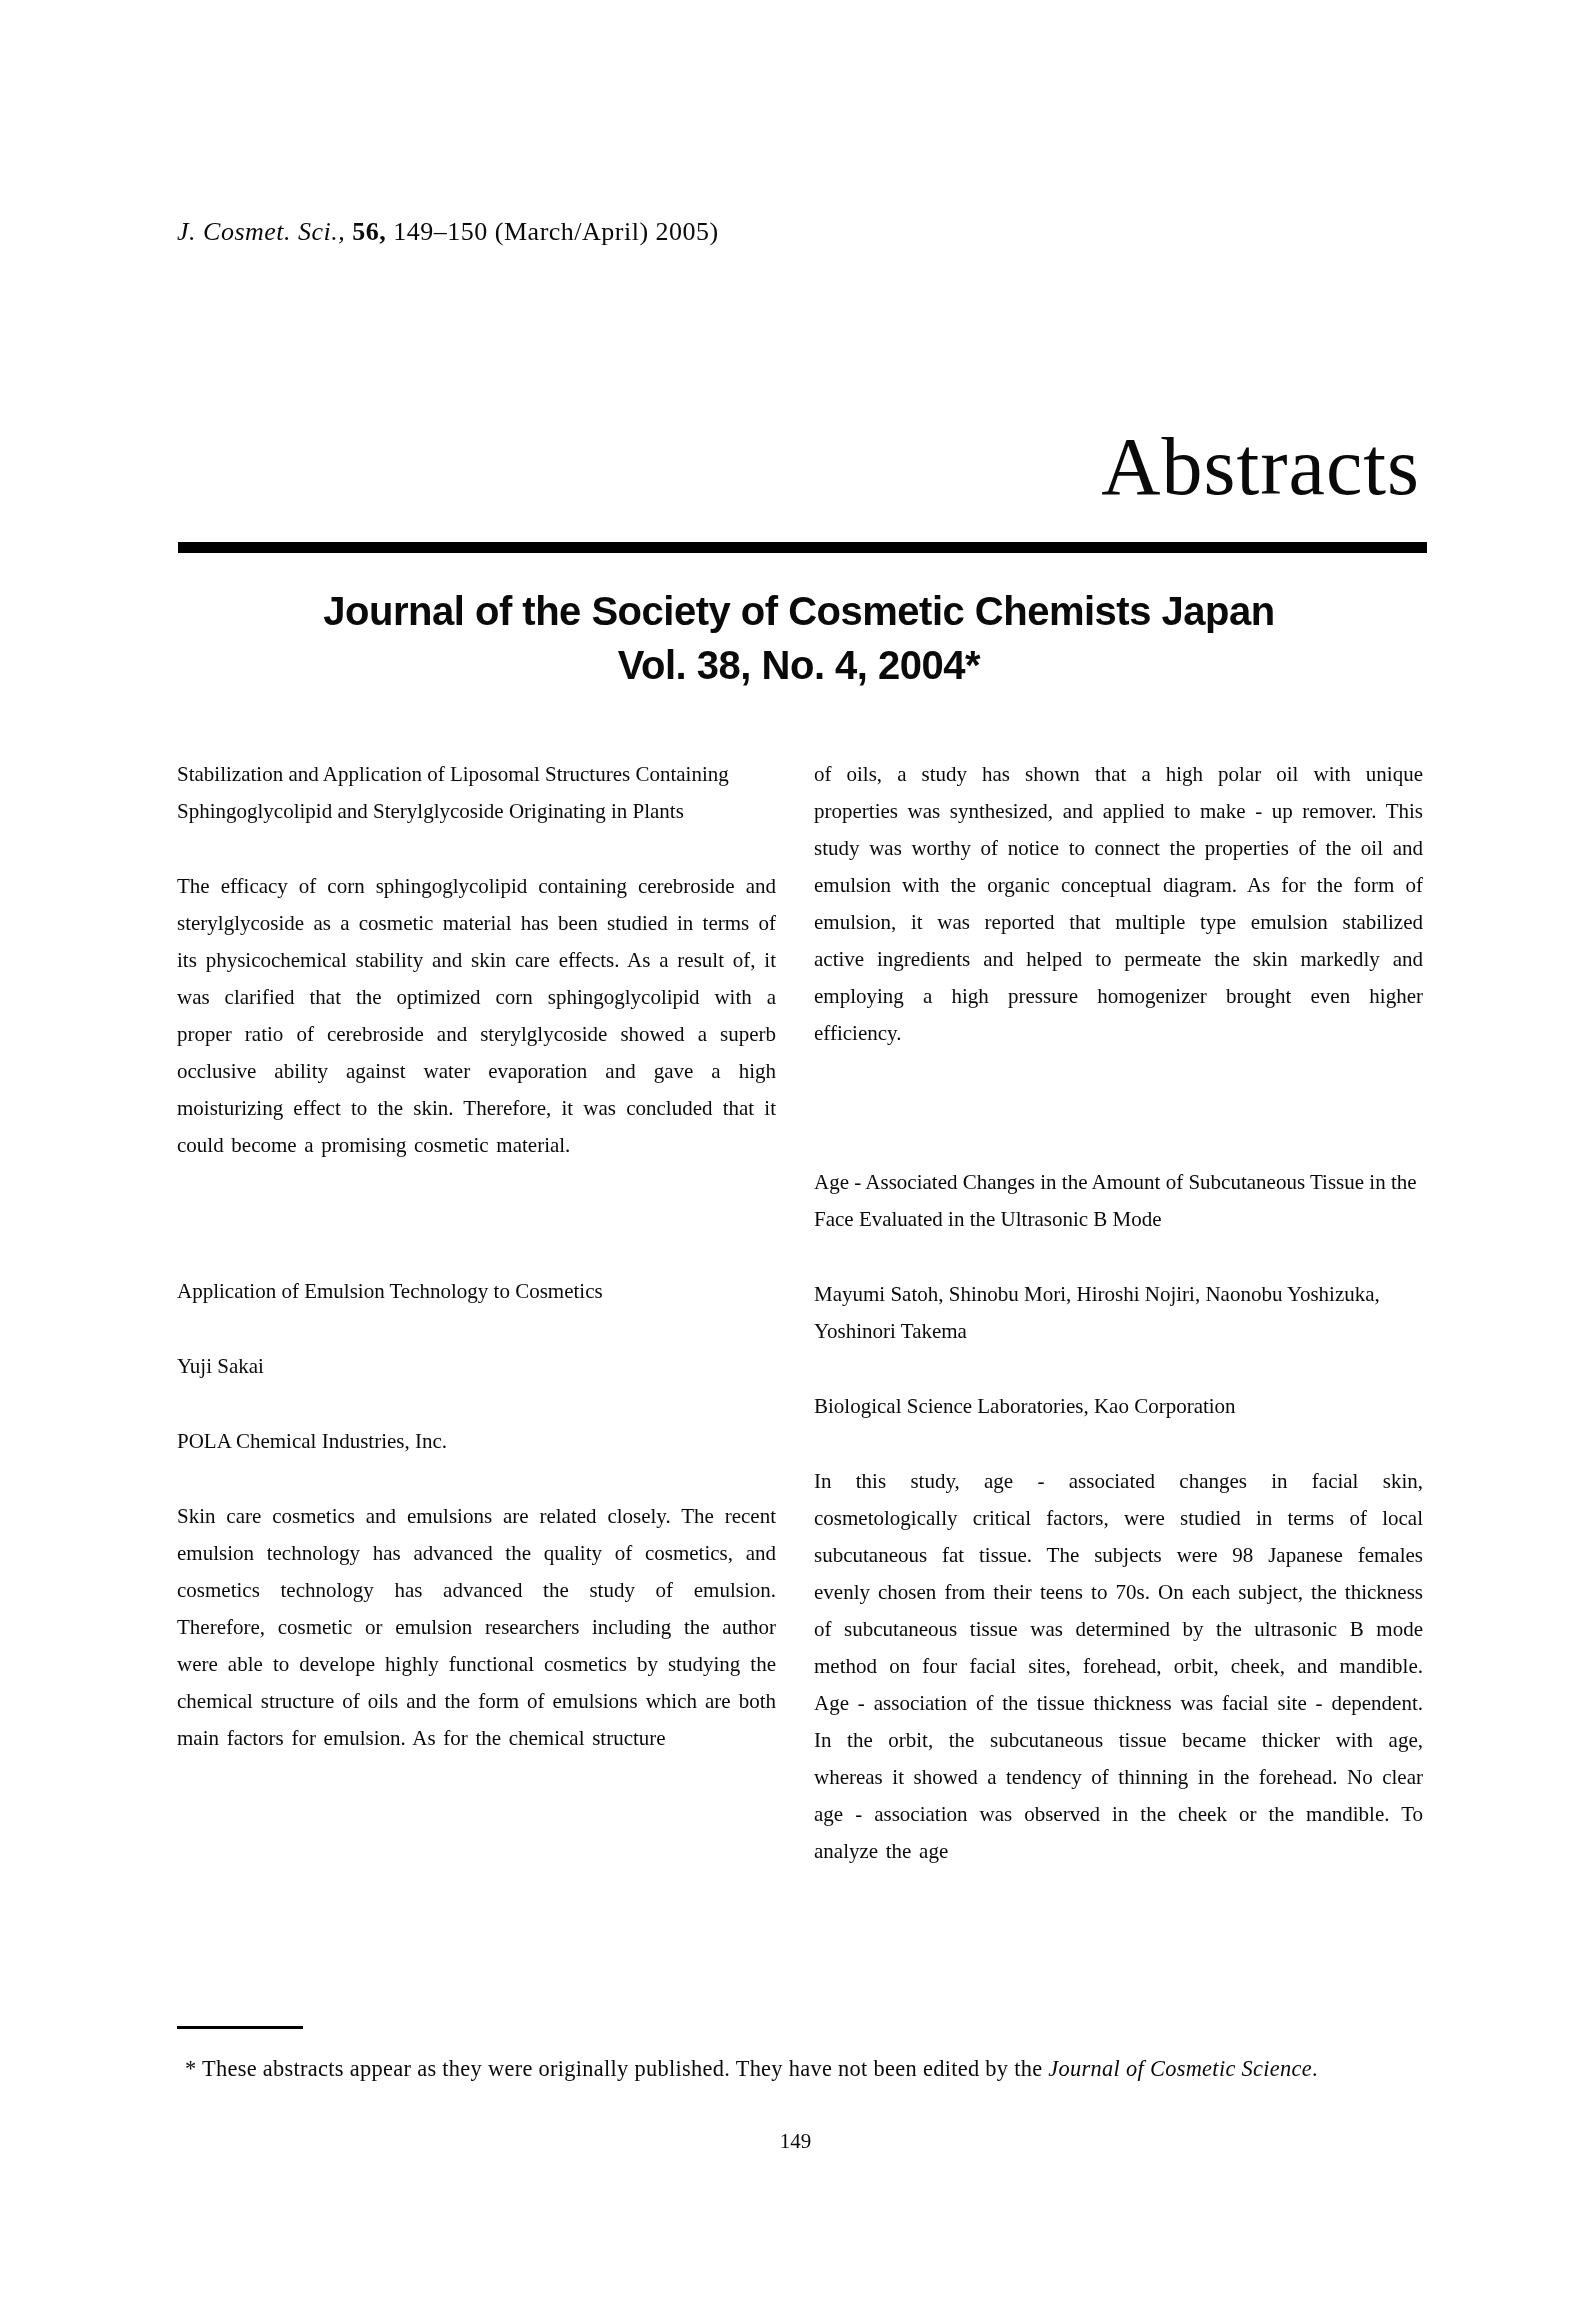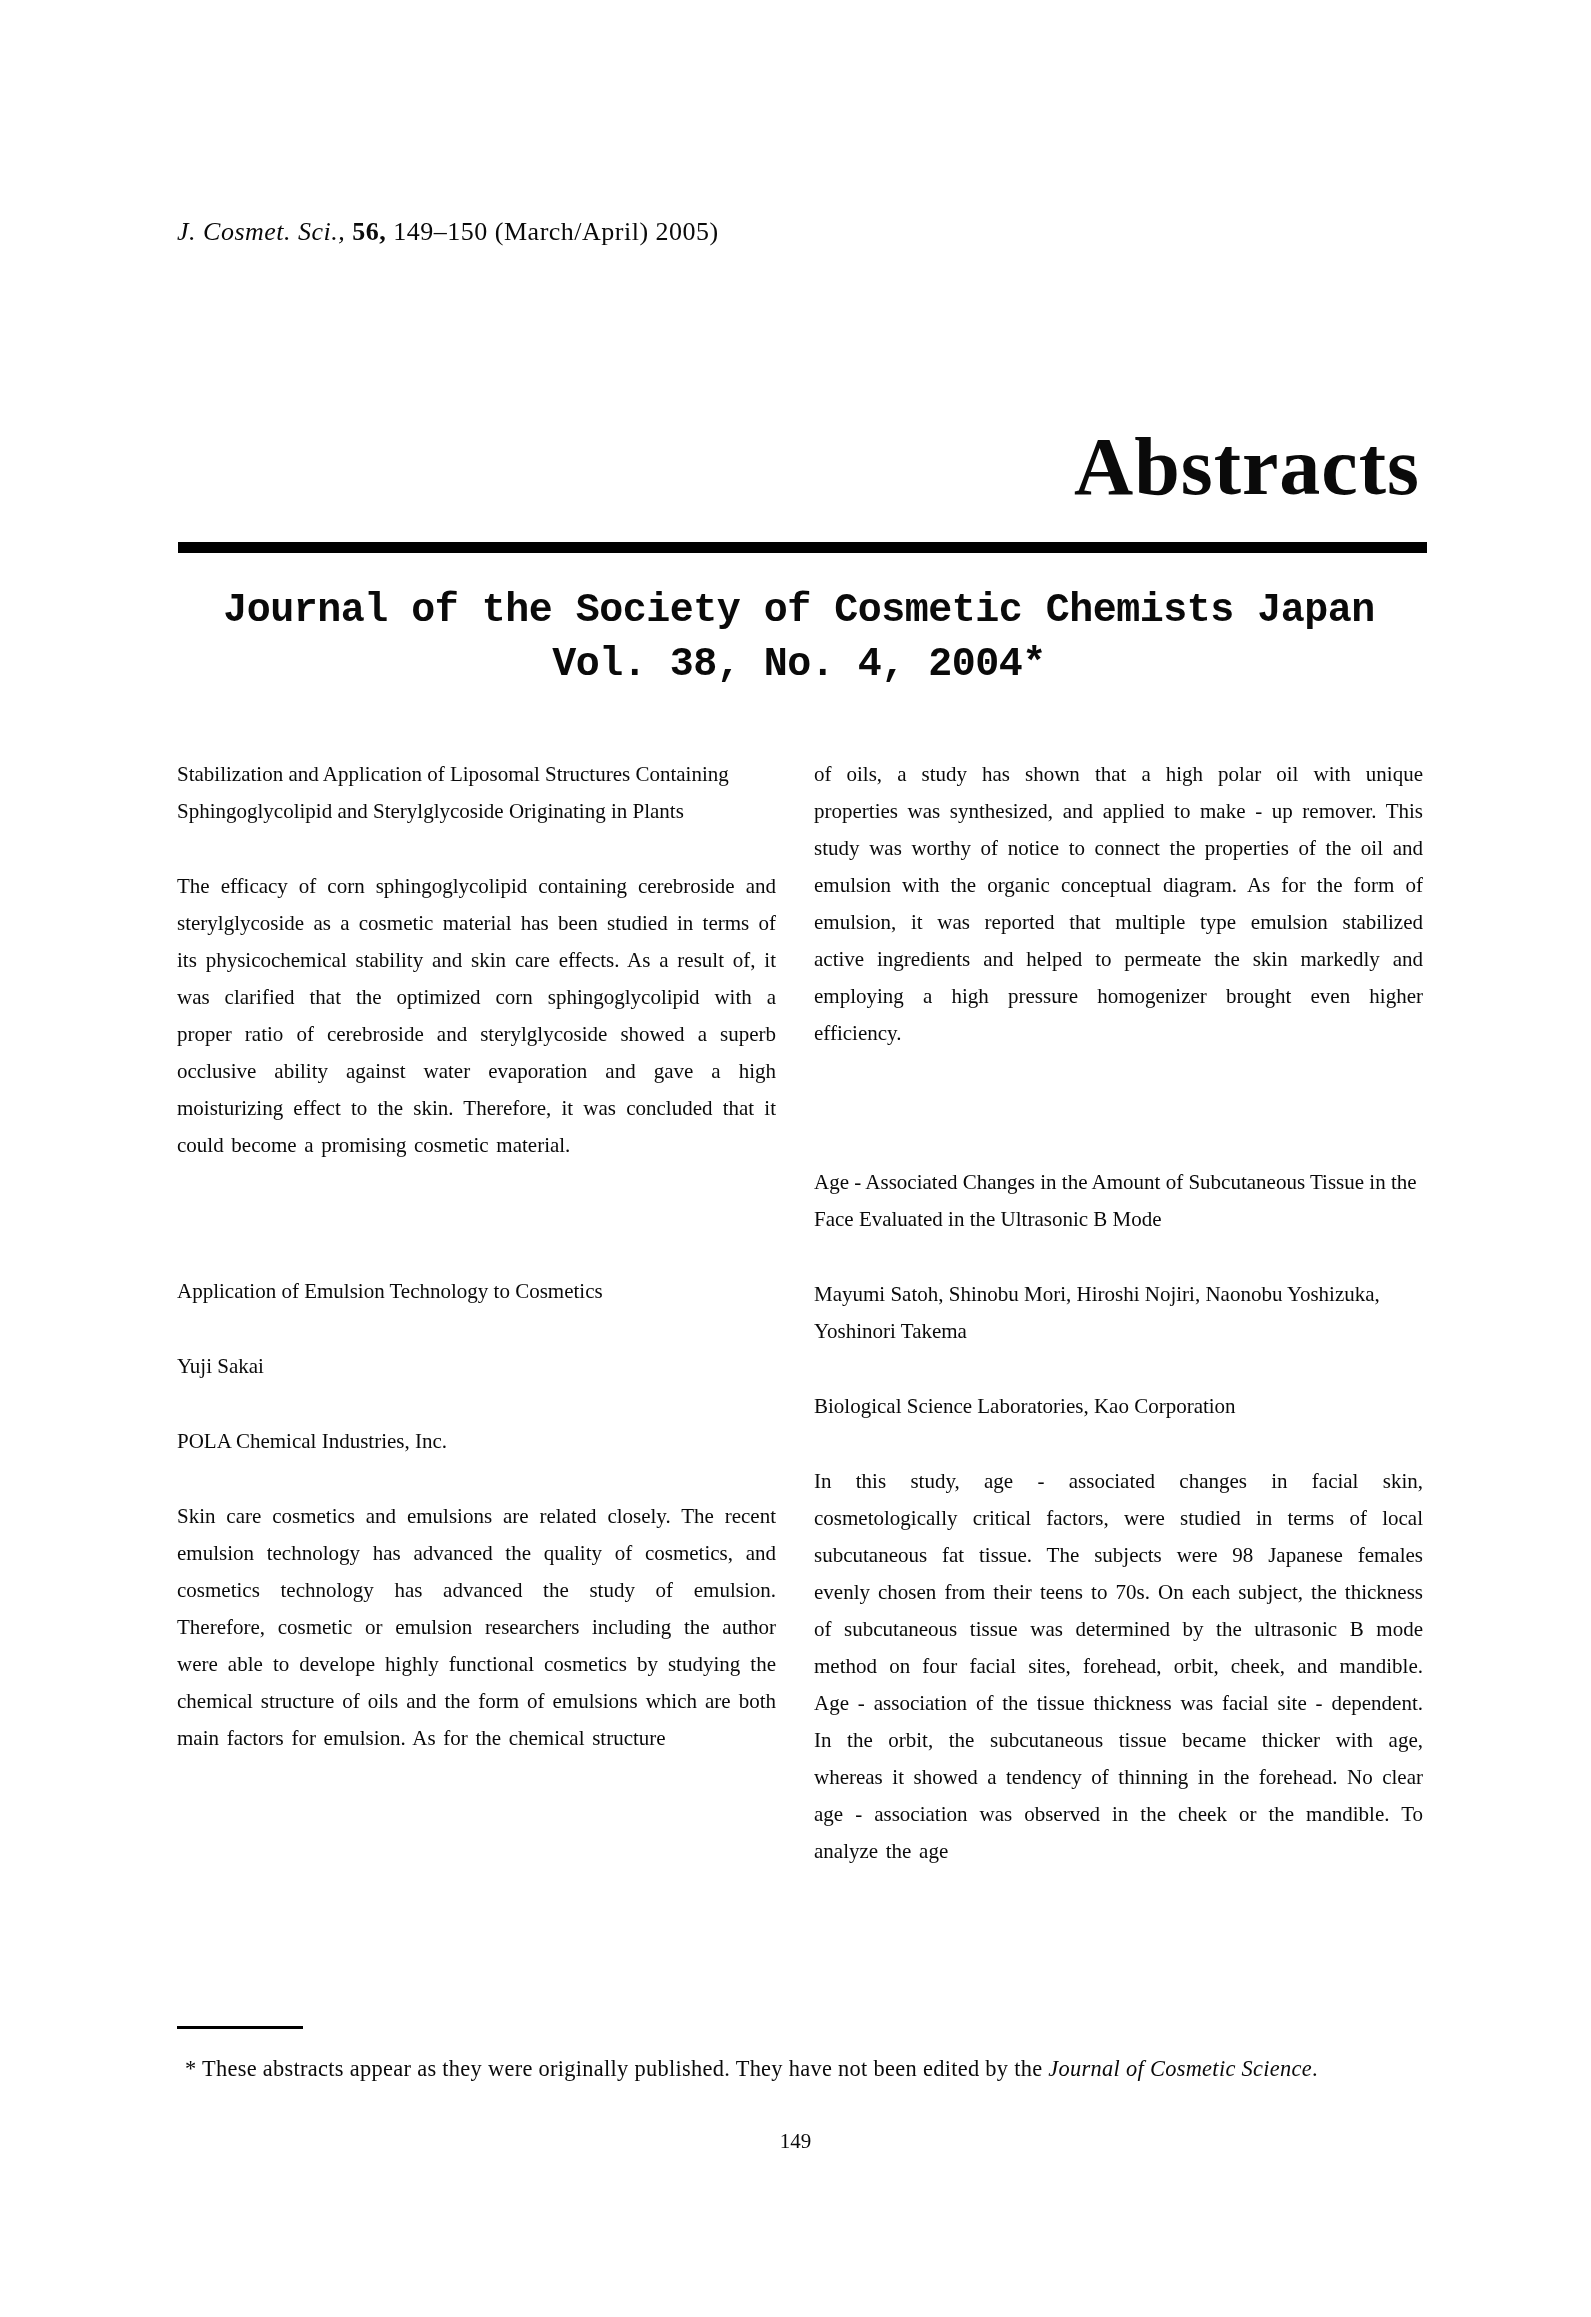--- a/index.html
+++ b/index.html
@@ -21,39 +21,39 @@
     white-space: nowrap;
   }
   .cit-italic { font-style: italic; }
   .cit-bold { font-weight: bold; }
   .abstracts-title {
     position: absolute;
     right: 171px;
     top: 426px;
     margin: 0;
     font-size: 82px;
-    font-weight: bold;
+    font-weight: normal;
     letter-spacing: 1px;
     line-height: 1;
   }
   .title-rule {
     position: absolute;
     left: 178px;
     top: 542px;
     width: 1249px;
     height: 11.4px;
     background: #000000;
   }
   .journal-heading {
     position: absolute;
     left: 177px;
     top: 584px;
     width: 1244px;
     text-align: center;
-    font-family: Liberation Mono, monospace;
+    font-family: Liberation Sans, sans-serif;
     font-weight: bold;
     font-size: 40px;
     line-height: 54px;
     letter-spacing: -0.5px;
   }
   .columns {
     position: absolute;
     left: 177px;
     top: 756px;
     width: 1246px;

